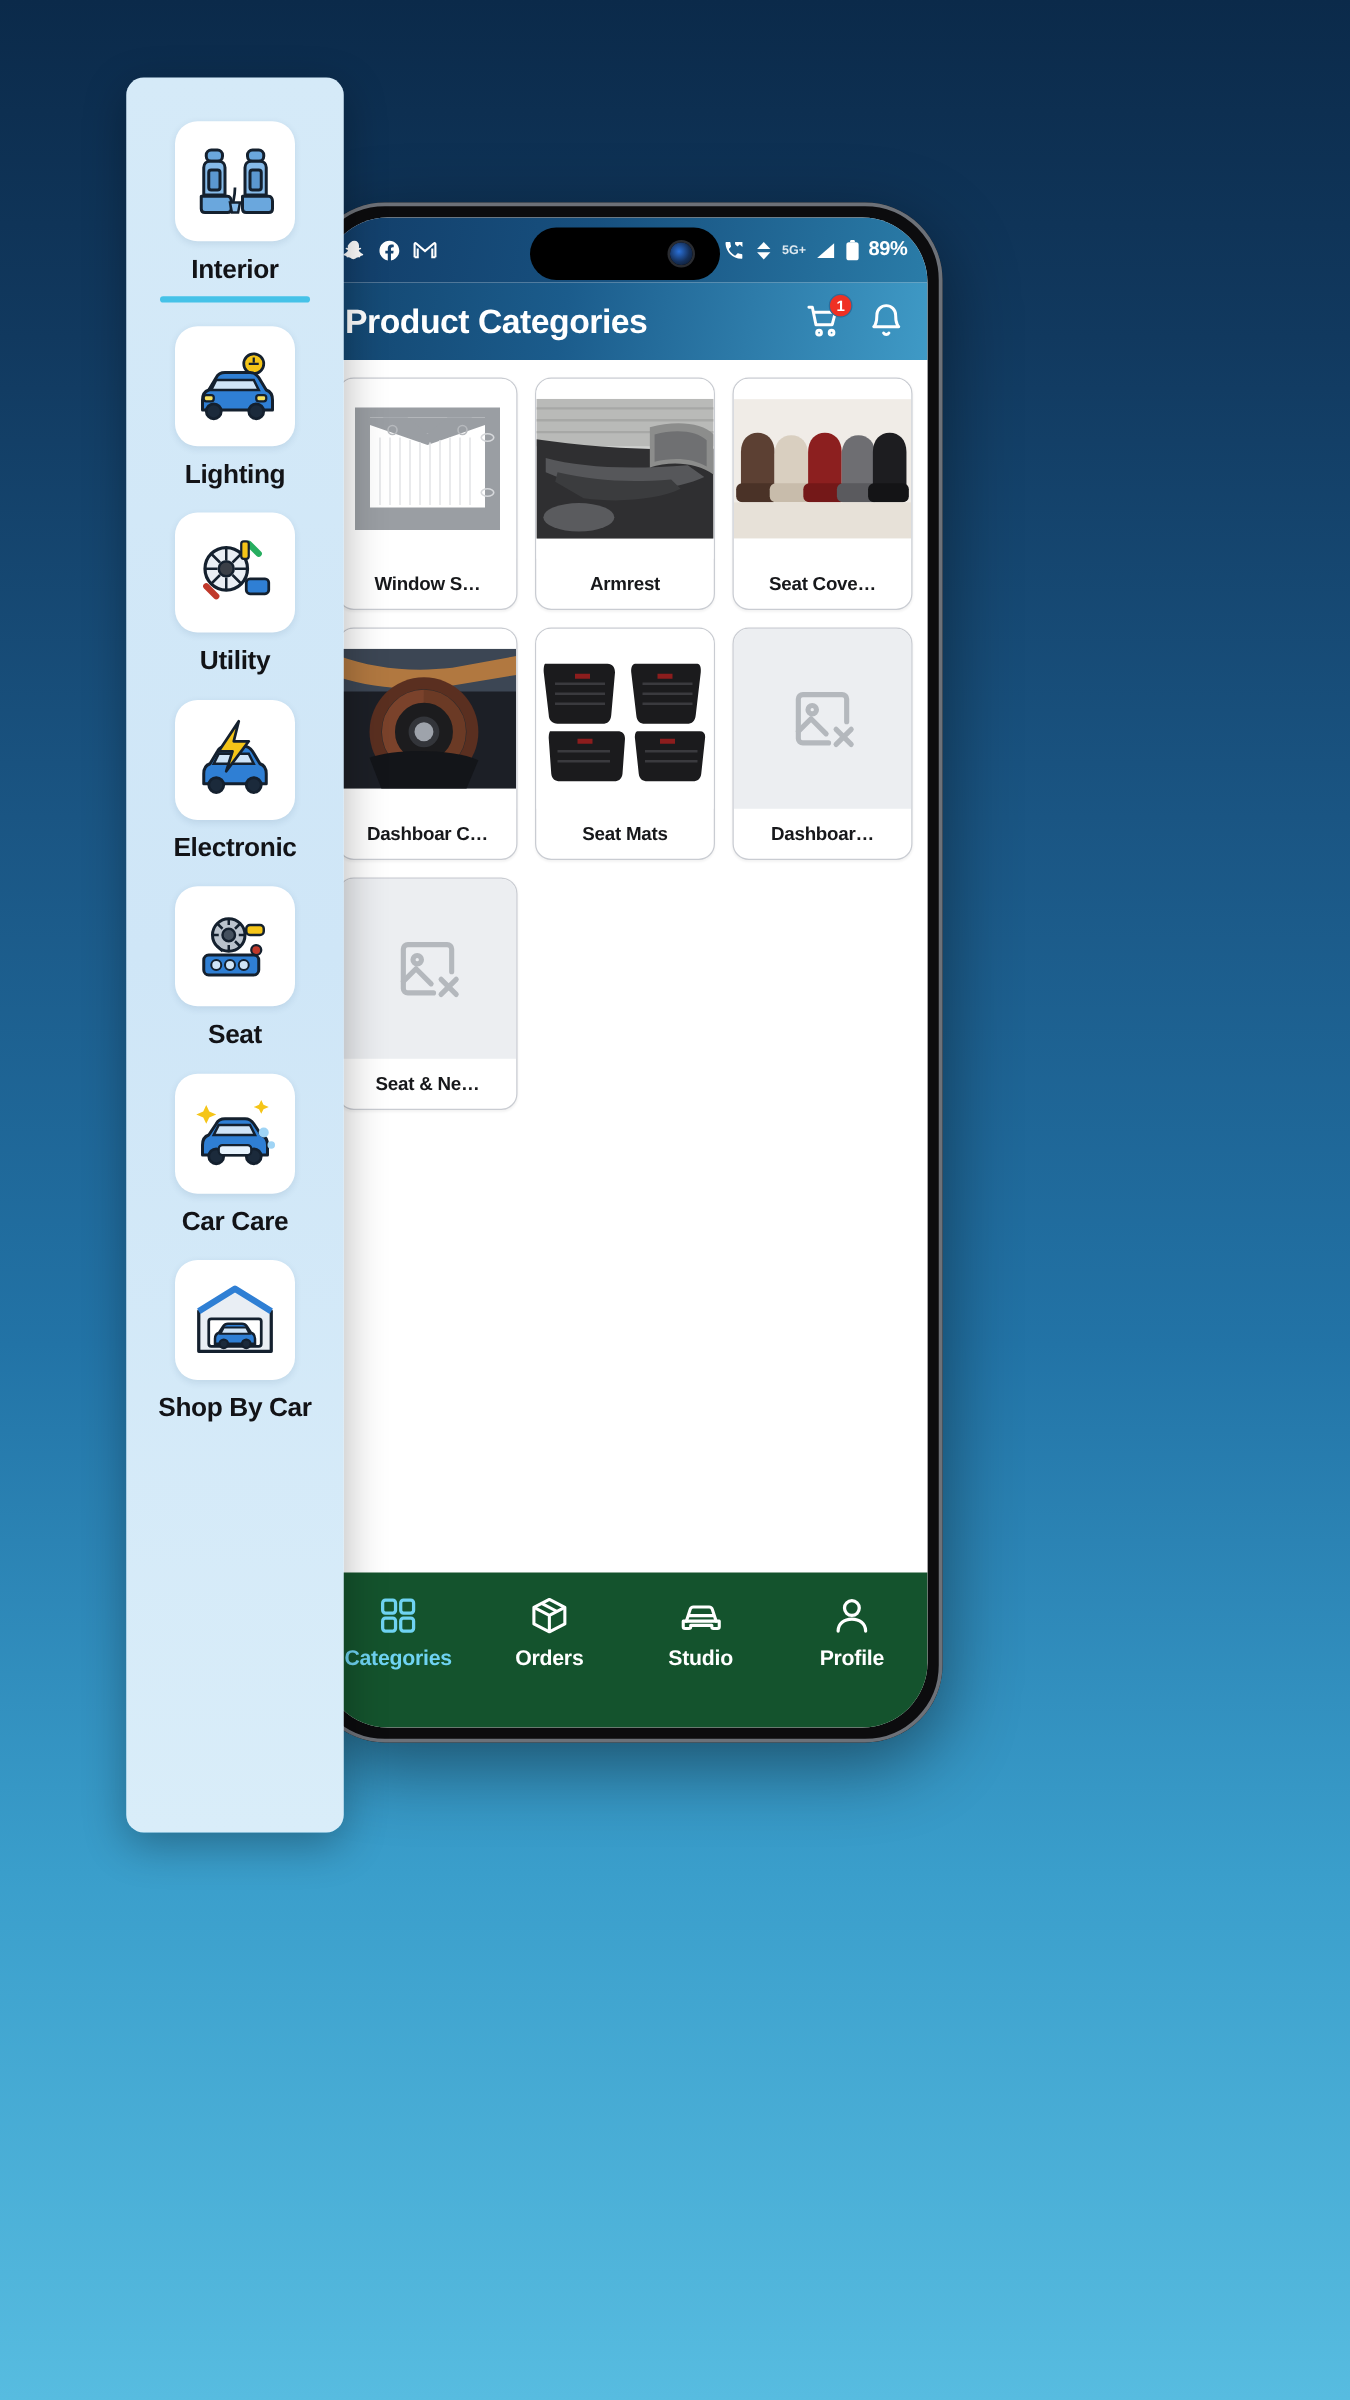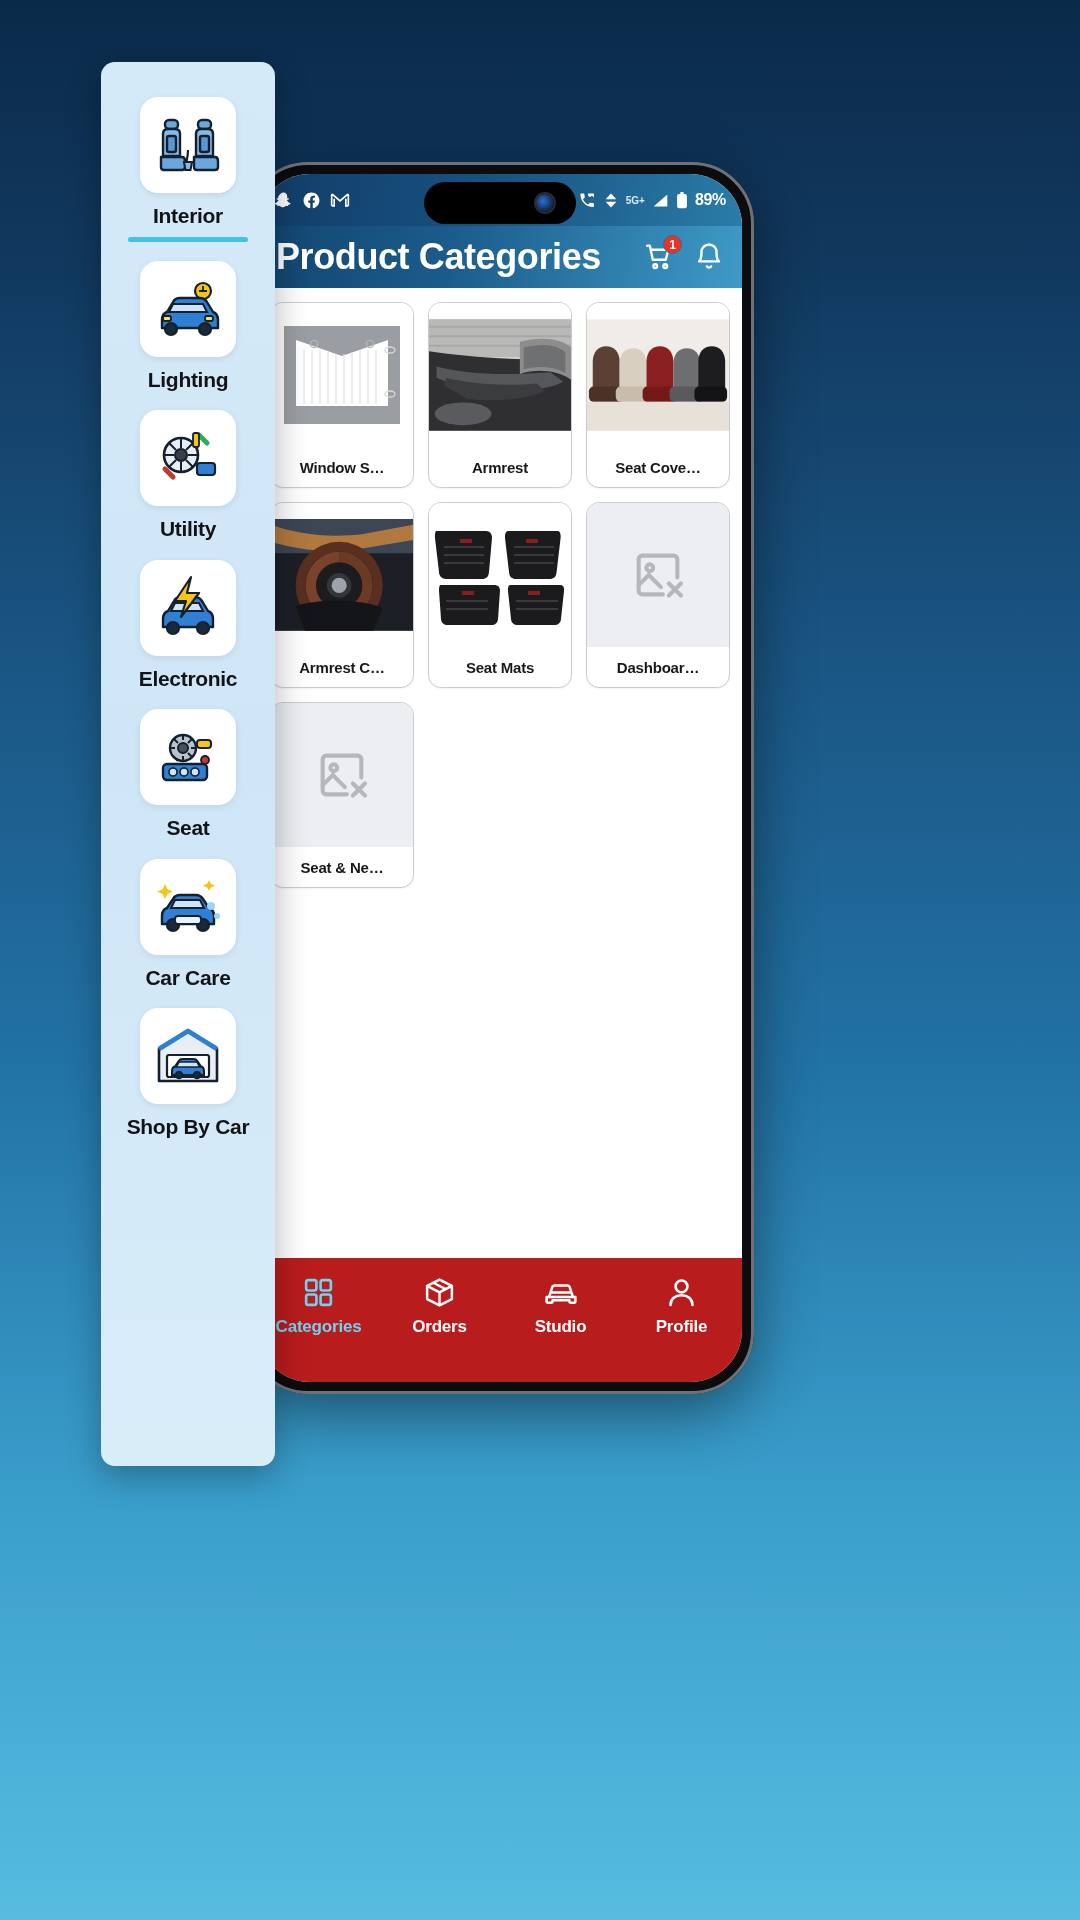--- a/index.html
+++ b/index.html
@@ -75,21 +75,21 @@
   
   .app-header {
     height: 62px;
     background: linear-gradient(100deg, #13456f 0%, #1b5c8c 40%, #3f9ac6 100%);
     display: flex; align-items: center;
     padding: 0 18px;
     box-sizing: border-box;
   }
   .app-title {
     color: #fff;
-    font-size: 36px;
+    font-size: 27px;
     font-weight: 700;
     letter-spacing: -0.4px;
     flex: 1;
     white-space: nowrap;
   }
   .hdr-actions { display:flex; align-items:center; gap: 20px; }
   .hdr-btn { position: relative; width: 30px; height: 30px; color: #fff; }
   .cart-badge {
     position: absolute; top: -7px; right: -8px;
     min-width: 19px; height: 19px;
@@ -137,21 +137,21 @@
     letter-spacing: -0.2px;
     white-space: nowrap; overflow: hidden;
   }
 
   
   .bottomnav {
     position: absolute;
     left: 0; bottom: 0;
     width: 100%;
     height: 124px;
-    background: #b91c1c;
+    background: #14532d;
     display: flex; align-items: flex-start;
     padding-top: 18px;
     box-sizing: border-box;
   }
   .navitem {
     flex: 1;
     display: flex; flex-direction: column;
     align-items: center; gap: 8px;
     color: #ffffff;
   }
@@ -365,21 +365,21 @@
                 <circle cx="72" cy="70" r="46" fill="#5a2f20"></circle>
                 <circle cx="72" cy="70" r="36" fill="#2a2a2c"></circle>
                 <circle cx="72" cy="70" r="30" fill="#1c1c1e"></circle>
                 <path d="M72 40a30 30 0 0 1 0 60" fill="none" stroke="#6b3a25" stroke-width="11"></path>
                 <path d="M72 40a30 30 0 0 0 0 60" fill="none" stroke="#7a422b" stroke-width="11"></path>
                 <circle cx="72" cy="70" r="13" fill="#33353a"></circle>
                 <circle cx="72" cy="70" r="8" fill="#9ea3ab"></circle>
                 <path d="M26 92c20-8 70-8 92 2l-10 24H36z" fill="#131519"></path>
               </svg>
             </div>
-            <div class="pcard-label">Armrest C…</div>
+            <div class="pcard-label">Dashboar C…</div>
           </div>
 
           <div class="pcard">
             <div class="pcard-img">
               <svg width="140" height="108" viewBox="0 0 140 108">
                 <g fill="#1b1b1d">
                   <path d="M6 10h50c4 0 6 3 6 7l-3 34c-.4 5-3 7-7 7H16c-4 0-7-3-7-7L5 17c-.3-4 .6-7 1-7z"></path>
                   <path d="M78 10h50c2 0 3 3 2.6 7l-4 34c-.5 5-3 7-7 7H86c-4 0-6.6-2-7-7l-4-34c-.4-4 1-7 3-7z"></path>
                   <path d="M10 64h54c4 0 6 2 6 6l-2 28c-.4 4-3 6-6.6 6H18c-4 0-6.6-2-7-6l-2-28c-.3-4 1-6 1-6z"></path>
                   <path d="M80 64h50c3 0 4.6 2 4 6l-3 28c-.4 4-3 6-6.6 6H88c-4 0-6.6-2-7-6l-3-28c-.6-4 1-6 2-6z"></path>

